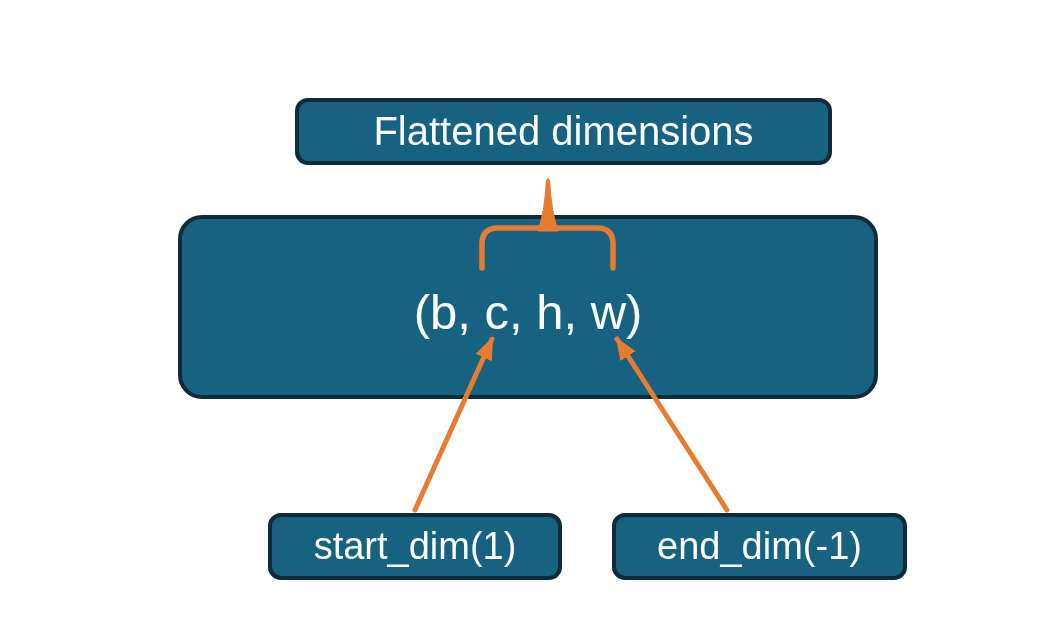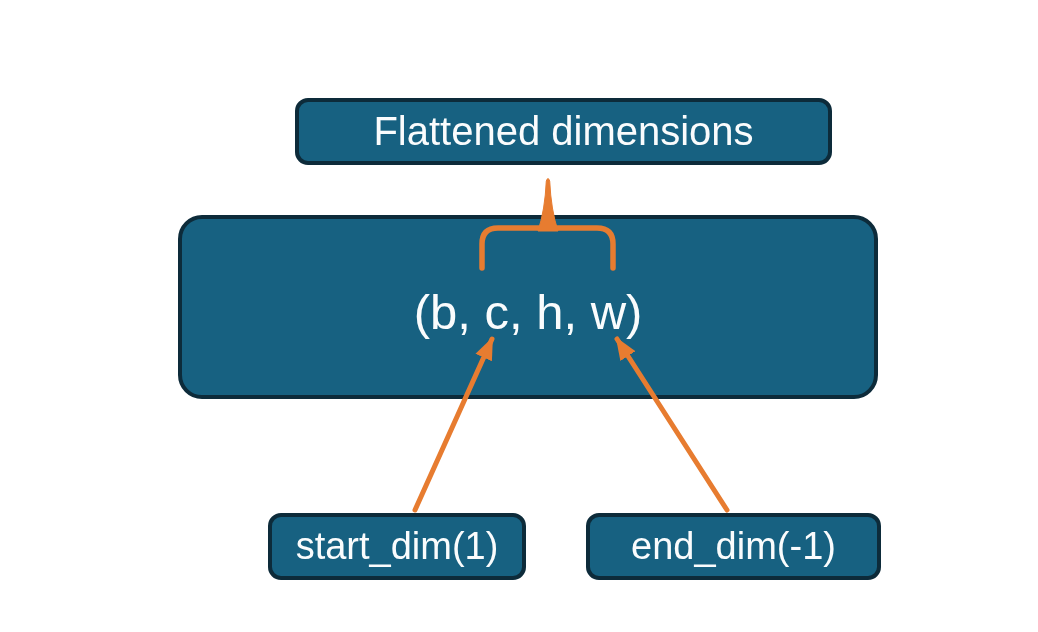--- a/index.html
+++ b/index.html
@@ -38,22 +38,22 @@
     border-radius: 24px;
     font-size: 49px;
     padding-top: 10px;
   }
   .node-param {
     top: 513px;
     height: 67px;
     border-radius: 13px;
     font-size: 38px;
   }
-  .node-start { left: 268px; width: 258px; }
-  .node-end   { left: 586px; width: 295px; align-items: center; }
+  .node-start { left: 268px; width: 294px; }
+  .node-end   { left: 612px; width: 295px; align-items: center; }
   .overlay {
     position: absolute;
     left: 0; top: 0;
     width: 1038px; height: 632px;
     z-index: 10;
     pointer-events: none;
   }
 </style>
 </head>
 <body>

